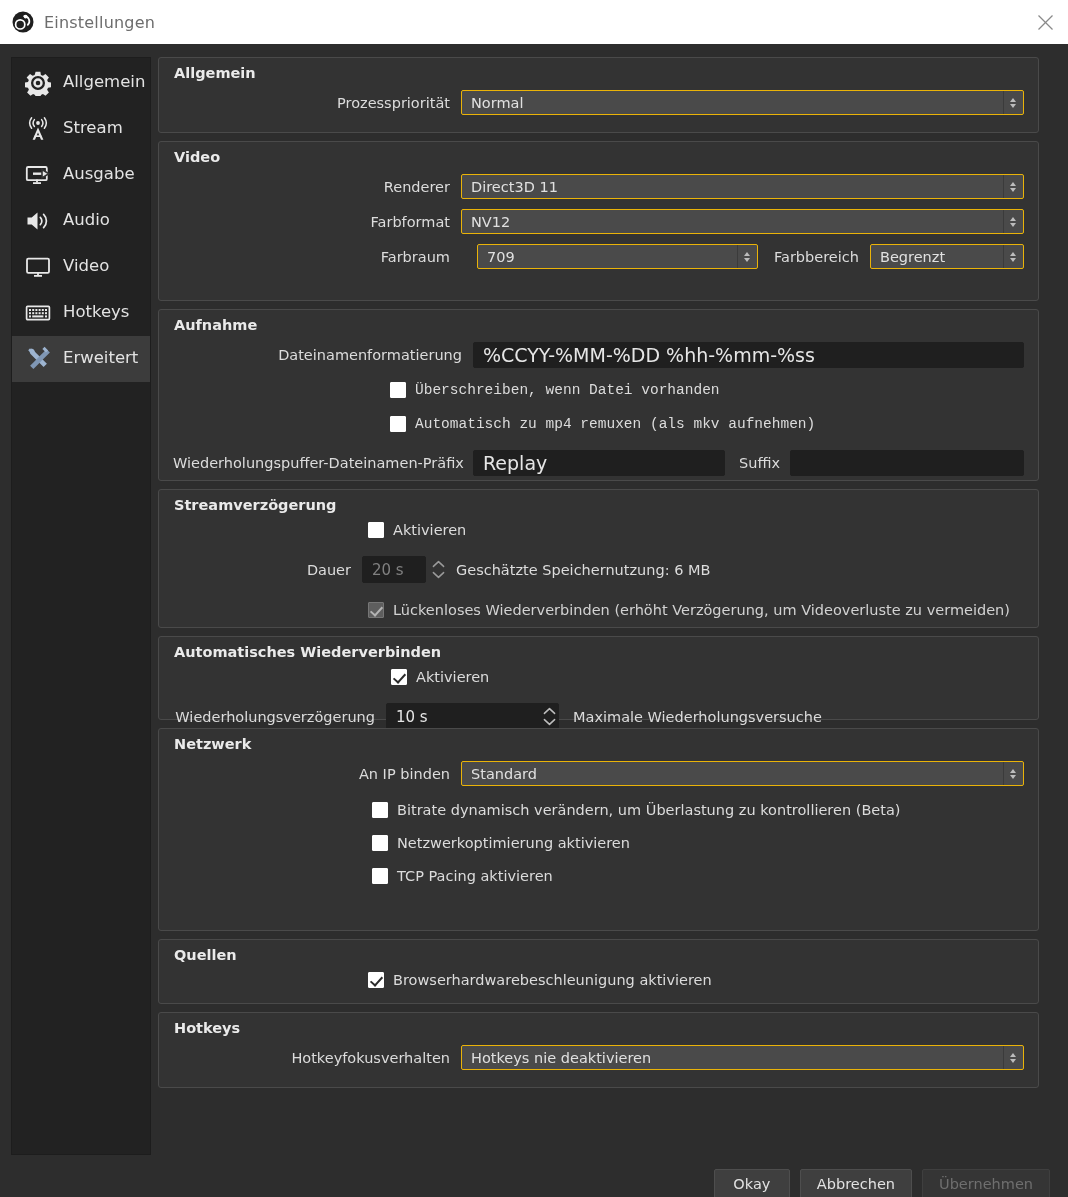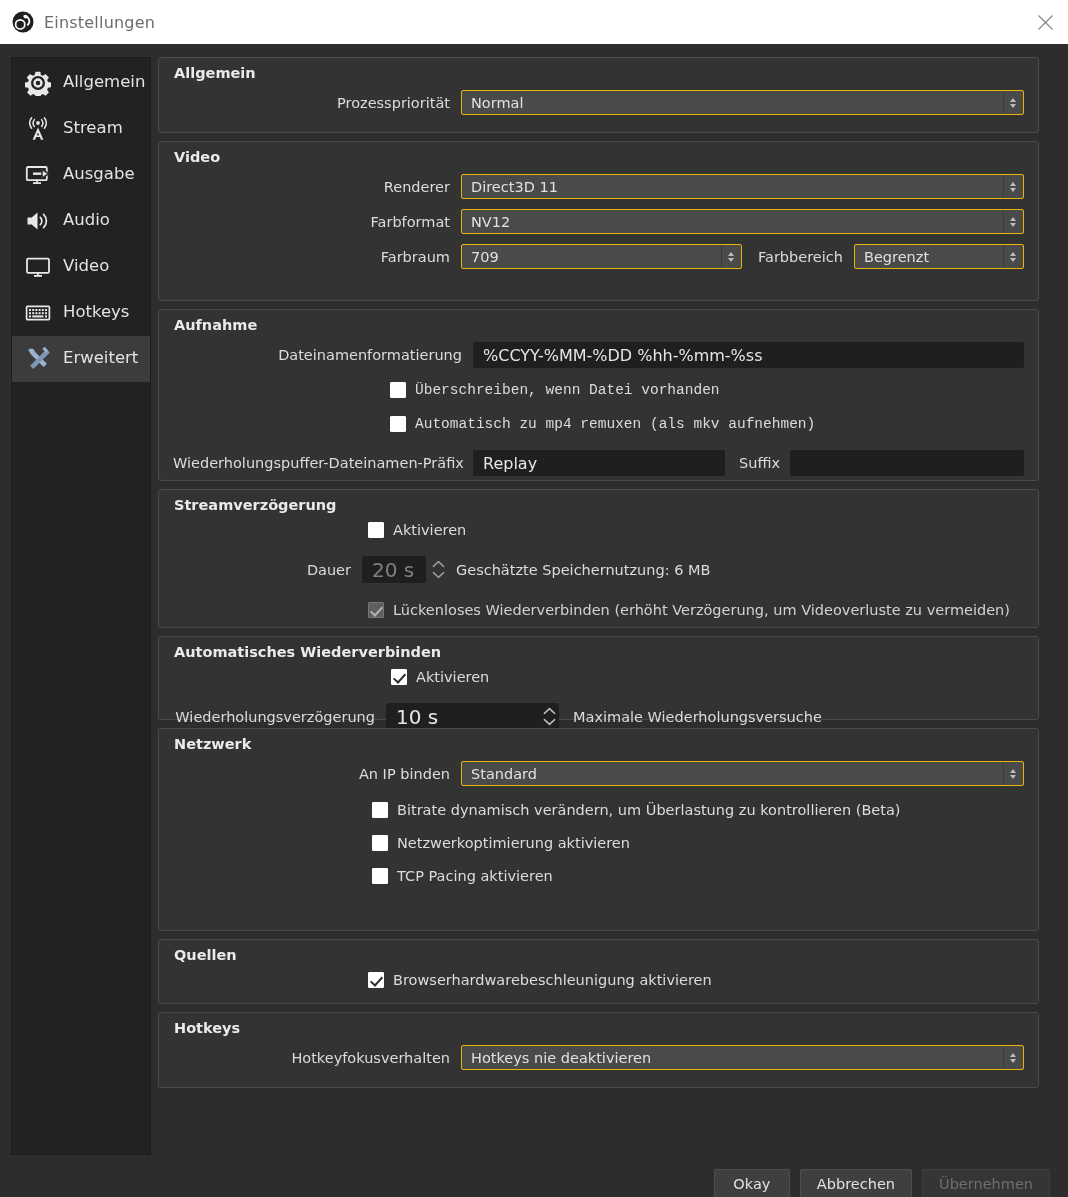--- a/index.html
+++ b/index.html
@@ -110,31 +110,31 @@
   .chev.up::before   { border-bottom: 4px solid #bdbdbd; }
   .chev.down::before { border-top: 4px solid #bdbdbd; }
 
   
   .textinput {
     flex: 1 1 auto; height: 26px; background: #1f1f1f;
     border: 1px solid #1f1f1f; border-radius: 2px;
     display: flex; align-items: center; min-width: 0;
   }
   .textinput .val {
-    font-size: 16px; color: #e6e6e6; padding-left: 9px;
+    font-size: 19px; color: #e6e6e6; padding-left: 9px;
     white-space: nowrap; overflow: hidden;
   }
 
   
   .spin {
     height: 27px; background: #1f1f1f; border: 1px solid #1f1f1f;
     border-radius: 2px; display: flex; align-items: center;
     flex: 1 1 auto; min-width: 0; position: relative;
   }
-  .spin .val { font-size: 20px; color: #e6e6e6; padding-left: 9px; flex: 1 1 auto; }
+  .spin .val { font-size: 15px; color: #e6e6e6; padding-left: 9px; flex: 1 1 auto; }
   .spin.disabled { flex: none; width: 64px; }
   .spin.disabled .val { color: #808080; }
   .spin-arrows {
     width: 18px; height: 25px; flex: none;
     display: flex; flex-direction: column; align-items: center; justify-content: center; gap: 3px;
   }
   .spin-arrows.outside { margin-left: 3px; }
   .bigchev { width: 13px; height: 8px; position: relative; }
   .bigchev svg { display: block; }
 
@@ -345,21 +345,21 @@
         <div class="combo">
           <span class="combo-text">NV12</span>
           <span class="combo-arrow">
               <span class="chev up"></span>
               <span class="chev down"></span>
             </span>
         </div>
       </div>
       <div class="row">
         <div class="field-label label-w">Farbraum</div>
-        <div class="combo" style="flex:0 0 281px;">
+        <div class="combo" style="flex:0 0 281px;margin-left:16px;">
           <span class="combo-text">709</span>
           <span class="combo-arrow">
               <span class="chev up"></span>
               <span class="chev down"></span>
             </span>
         </div>
         <div class="field-label" style="padding-left:16px;">Farbbereich</div>
         <div class="combo">
           <span class="combo-text">Begrenzt</span>
           <span class="combo-arrow">

